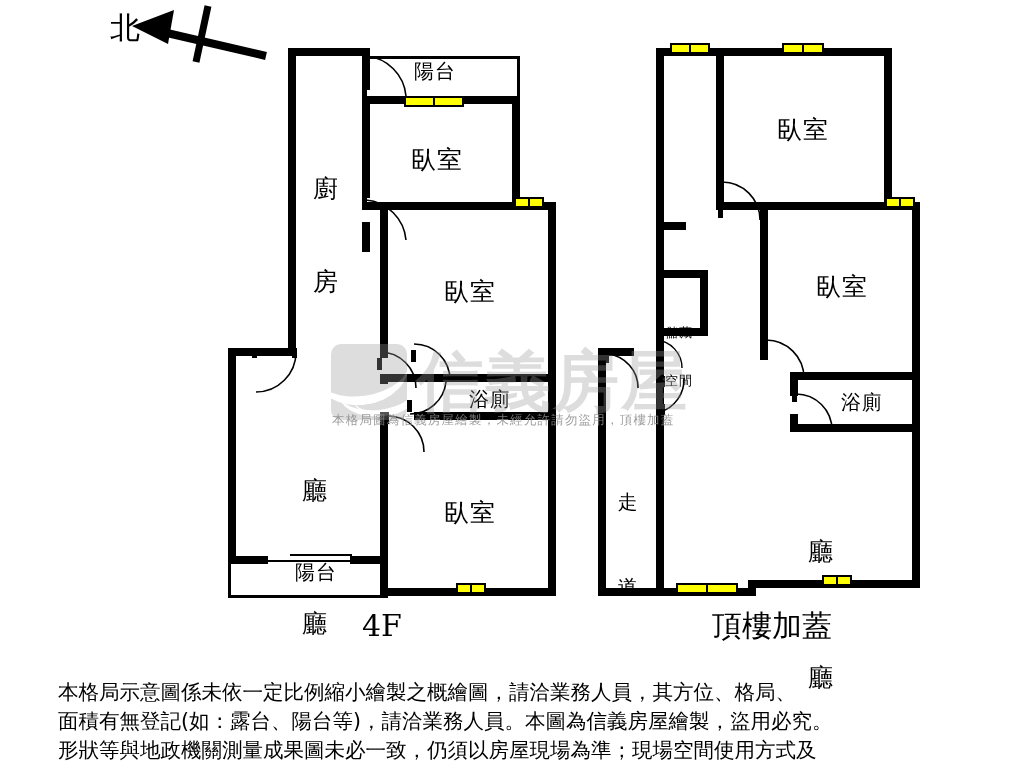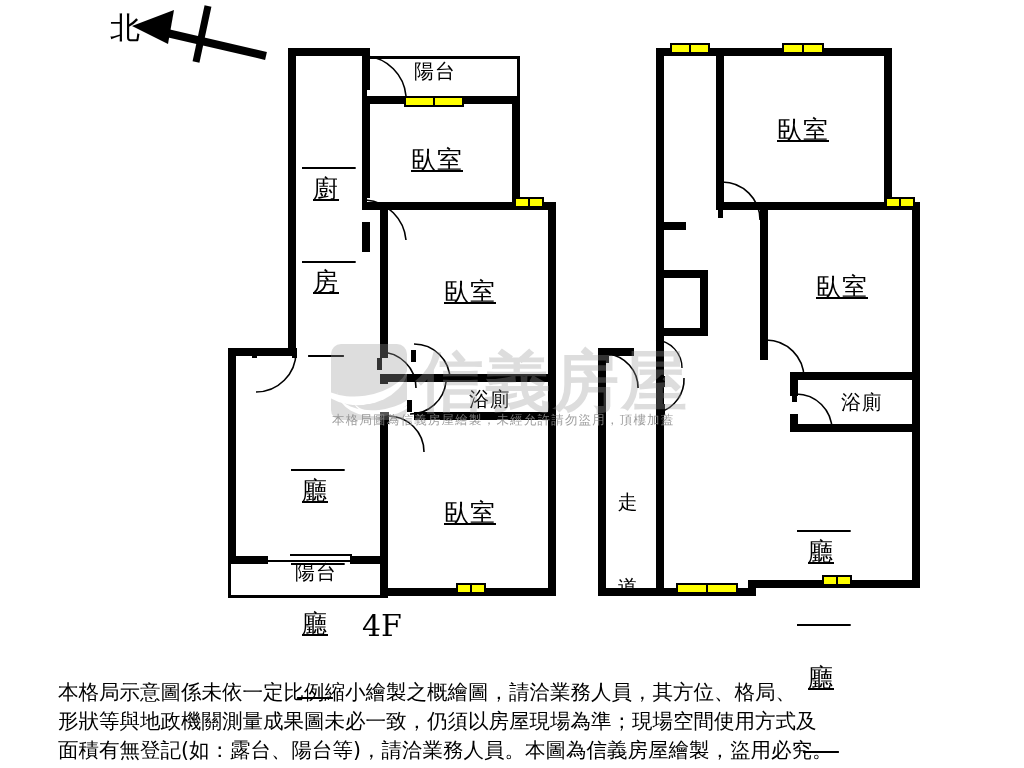--- a/index.html
+++ b/index.html
@@ -62,21 +62,21 @@
   
   .room-label {
     position: absolute;
     font-family: "DejaVu Sans", sans-serif;
     color: #000000;
     white-space: pre;
     line-height: 1.0;
     text-align: center;
     letter-spacing: 1px;
   }
-  .label-lg { font-size: 25px; text-decoration: underline; }
+  .label-lg { font-size: 25px; }
   .label-md { font-size: 20px; }
   .label-sm { font-size: 13px; }
 
   
   .stacked { line-height: 1.25; }
 
   
   .floor-caption {
     position: absolute;
     font-family: "DejaVu Serif", serif;
@@ -407,20 +407,24 @@
     </div>
 
     <div class="door" style="left:652px;top:338px;">
       <svg width="36" height="34">
         <path d="M4,2 A28,28 0 0 1 30,30" fill="none" stroke="#000" stroke-width="1.4"></path>
       </svg>
     </div>
 
     <div class="room-label label-lg" style="left:770px;top:117px;width:66px;">臥室</div>
     <div class="room-label label-lg" style="left:809px;top:274px;width:66px;">臥室</div>
+    <div class="room-label label-sm stacked" style="left:653px;top:292px;width:52px;">
+      <div>儲藏</div>
+      <div>空間</div>
+    </div>
     <div class="room-label label-md stacked" style="left:613px;top:440px;width:30px;">
       <div>走</div>
       <div style="margin-top:10px;">道</div>
     </div>
     <div class="room-label label-md" style="left:833px;top:392px;width:58px;">浴廁</div>
     <div class="room-label label-lg stacked" style="left:797px;top:473px;width:48px;">
       <div>廳</div>
       <div style="margin-top:33px;">廳</div>
     </div>
 
@@ -430,20 +434,21 @@
     <div id="wm-logo">
       <div class="swoosh1"></div>
       <div class="swoosh2"></div>
       <div class="swoosh3"></div>
     </div>
     <div id="wm-text">信義房屋</div>
   </div>
   <div id="wm-small">本格局圖為信義房屋繪製，未經允許請勿盜用，頂樓加蓋</div>
 
   <div class="floor-caption" style="left:362px;top:608px;">4F</div>
+  <div class="floor-caption" style="left:712px;top:606px;">頂樓加蓋</div>
 
   <div id="disclaimer">
     <div>本格局示意圖係未依一定比例縮小繪製之概繪圖，請洽業務人員，其方位、格局、</div>
+    <div>面積有無登記(如：露台、陽台等)，請洽業務人員。本圖為信義房屋繪製，盜用必究。</div>
     <div>形狀等與地政機關測量成果圖未必一致，仍須以房屋現場為準；現場空間使用方式及</div>
-    <div>面積有無登記(如：露台、陽台等)，請洽業務人員。本圖為信義房屋繪製，盜用必究。</div>
   </div>
 
 </div>
 
 </body></html>

